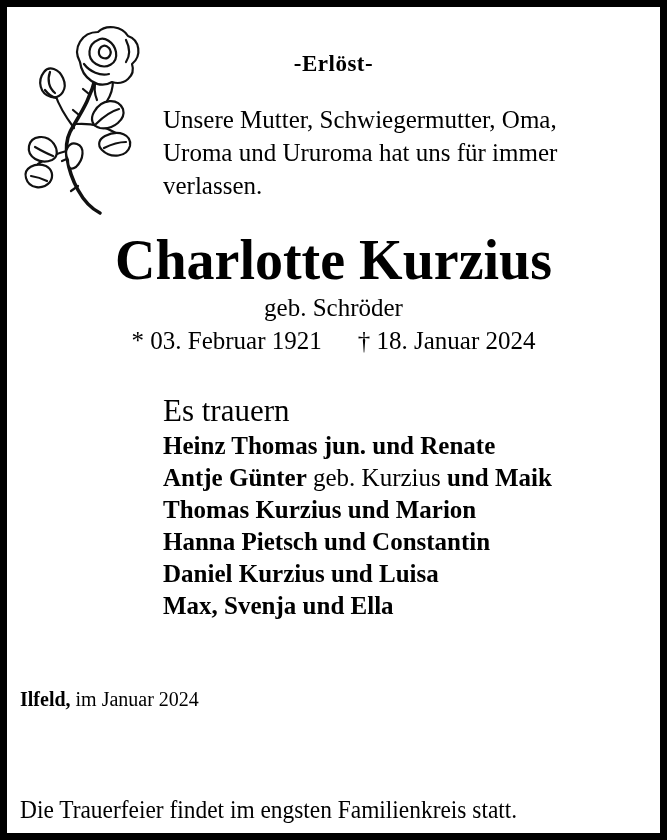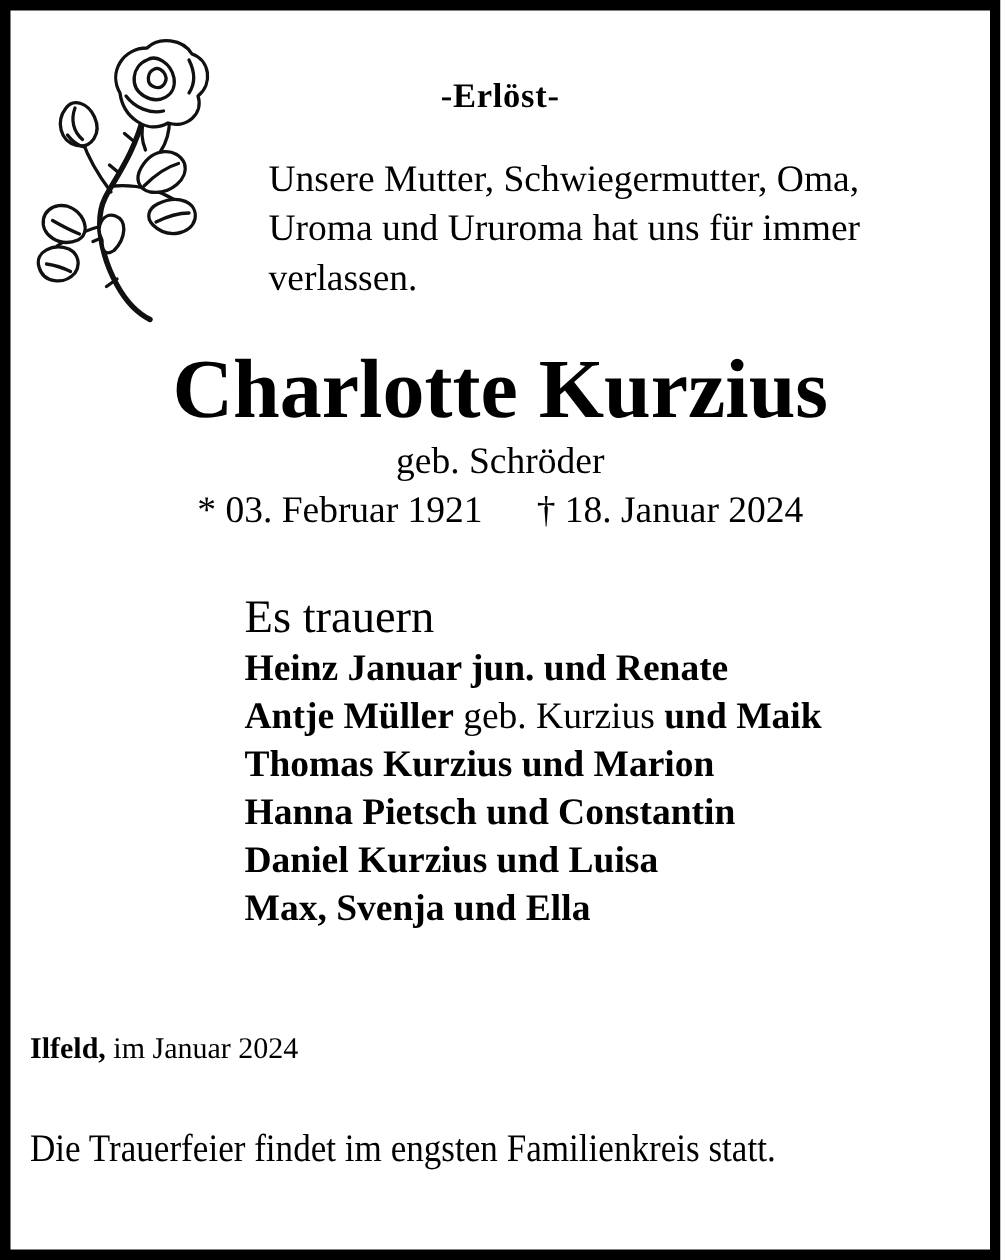--- a/index.html
+++ b/index.html
@@ -19,21 +19,21 @@
 
   .rose { left: 3px; top: 13px; width: 140px; height: 200px; }
 
   .epigraph {
     top: 44px;
     font-size: 23px;
     font-weight: bold;
     letter-spacing: 0.5px;
   }
   .intro {
-    left: 172px;
+    left: 156px;
     top: 96px;
     font-size: 25px;
     line-height: 33px;
     white-space: nowrap;
   }
   .name {
     top: 225px;
     font-size: 56px;
     font-weight: bold;
     line-height: 1;
@@ -64,21 +64,21 @@
   .mourners .regular { font-weight: normal; }
   .place-line {
     left: 13px;
     top: 681px;
     font-size: 20px;
     white-space: nowrap;
   }
   .place-line .place { font-weight: bold; }
   .closing {
     left: 13px;
-    top: 744px;
+    top: 788px;
     font-size: 26px;
     white-space: nowrap;
   }
   .closing .squeeze {
     display: inline-block;
     transform: scaleX(0.90);
     transform-origin: 0 50%;
   }
   svg .ln { fill: none; stroke: #111; stroke-width: 2.2; stroke-linecap: round; stroke-linejoin: round; }
   svg .fl { fill: #ffffff; stroke: #111; stroke-width: 2.2; stroke-linejoin: round; }
@@ -140,22 +140,22 @@
 
   <div class="abs center maiden">geb. Schröder</div>
 
   <div class="abs center dates">
     <span class="birth">* 03. Februar 1921</span><span>† 18. Januar 2024</span>
   </div>
 
   <div class="abs mourn-intro">Es trauern</div>
 
   <div class="abs mourners">
-    <div><span>Heinz Januar jun. und Renate</span><span class="regular"></span><span></span></div>
-    <div><span>Antje Müller</span><span class="regular"> geb. Kurzius </span><span>und Maik</span></div>
+    <div><span>Heinz Thomas jun. und Renate</span><span class="regular"></span><span></span></div>
+    <div><span>Antje Günter</span><span class="regular"> geb. Kurzius </span><span>und Maik</span></div>
     <div><span>Thomas Kurzius und Marion</span><span class="regular"></span><span></span></div>
     <div><span>Hanna Pietsch und Constantin</span><span class="regular"></span><span></span></div>
     <div><span>Daniel Kurzius und Luisa</span><span class="regular"></span><span></span></div>
     <div><span>Max, Svenja und Ella</span><span class="regular"></span><span></span></div>
   </div>
 
   <div class="abs place-line">
     <span class="place">Ilfeld,</span><span> im Januar 2024</span>
   </div>
 

